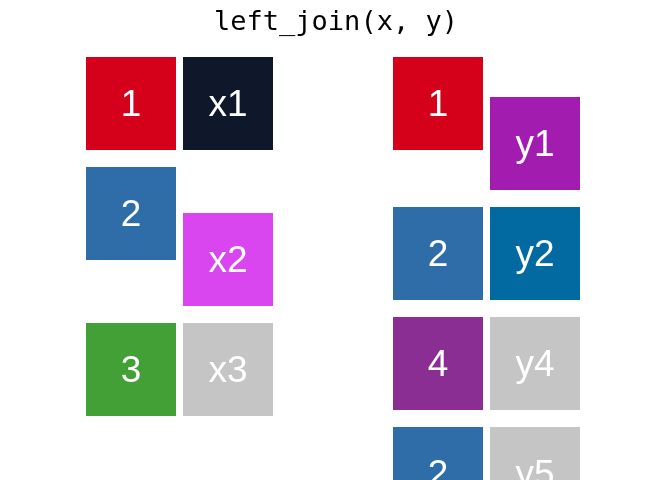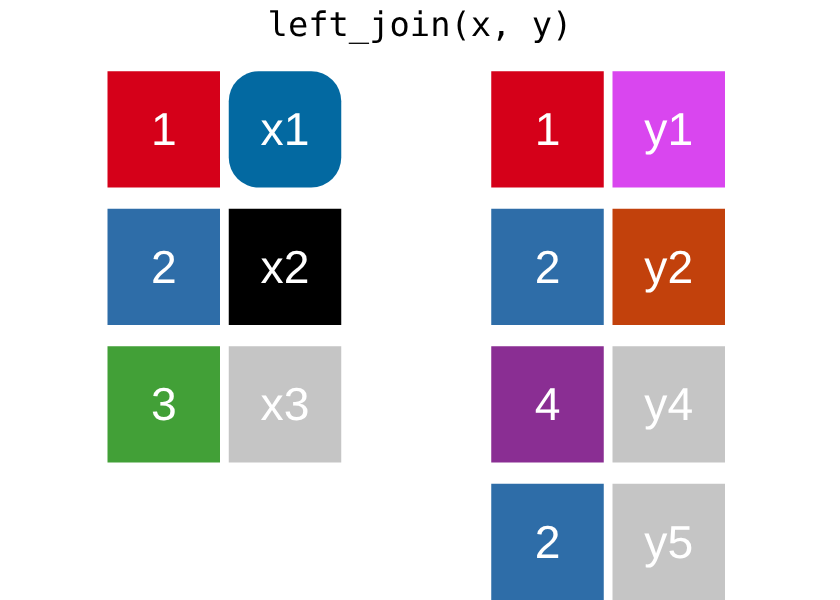--- a/index.html
+++ b/index.html
@@ -65,40 +65,40 @@
 </head>
 <body>
 
 <div id="diagram">
 
   <div class="title">left_join(x, y)</div>
 
   <div class="table table-left" id="table-x">
       <div class="row">
         <div class="cell cell-key" style="background: rgb(213, 0, 25);">1</div>
-        <div class="cell cell-value" style="background: #0369a1; border-radius: 24px;">x1</div>
+        <div class="cell cell-value" style="background: #0f172a;">x1</div>
       </div>
       <div class="row">
         <div class="cell cell-key" style="background: rgb(46, 109, 168);">2</div>
-        <div class="cell cell-value" style="background: #000000;">x2</div>
+        <div class="cell cell-value" style="background: #d946ef; margin-top: 46px;">x2</div>
       </div>
       <div class="row">
         <div class="cell cell-key" style="background: rgb(66, 160, 55);">3</div>
         <div class="cell cell-value" style="background: rgb(197, 197, 197); text-align: center;">x3</div>
       </div>
     </div>
 
   <div class="table table-right" id="table-y">
       <div class="row">
         <div class="cell cell-key" style="background: rgb(213, 0, 25);">1</div>
-        <div class="cell cell-value" style="background: #d946ef;">y1</div>
+        <div class="cell cell-value" style="background: #a21caf; margin-top: 40px;">y1</div>
       </div>
       <div class="row">
         <div class="cell cell-key" style="background: rgb(46, 109, 168);">2</div>
-        <div class="cell cell-value" style="background: #c2410c;">y2</div>
+        <div class="cell cell-value" style="background: #0369a1;">y2</div>
       </div>
       <div class="row">
         <div class="cell cell-key" style="background: rgb(138, 46, 147);">4</div>
         <div class="cell cell-value" style="background: rgb(197, 197, 197); text-align: center;">y4</div>
       </div>
       <div class="row">
         <div class="cell cell-key" style="background: rgb(46, 109, 168);">2</div>
         <div class="cell cell-value" style="background: rgb(197, 197, 197);">y5</div>
       </div>
     </div>

